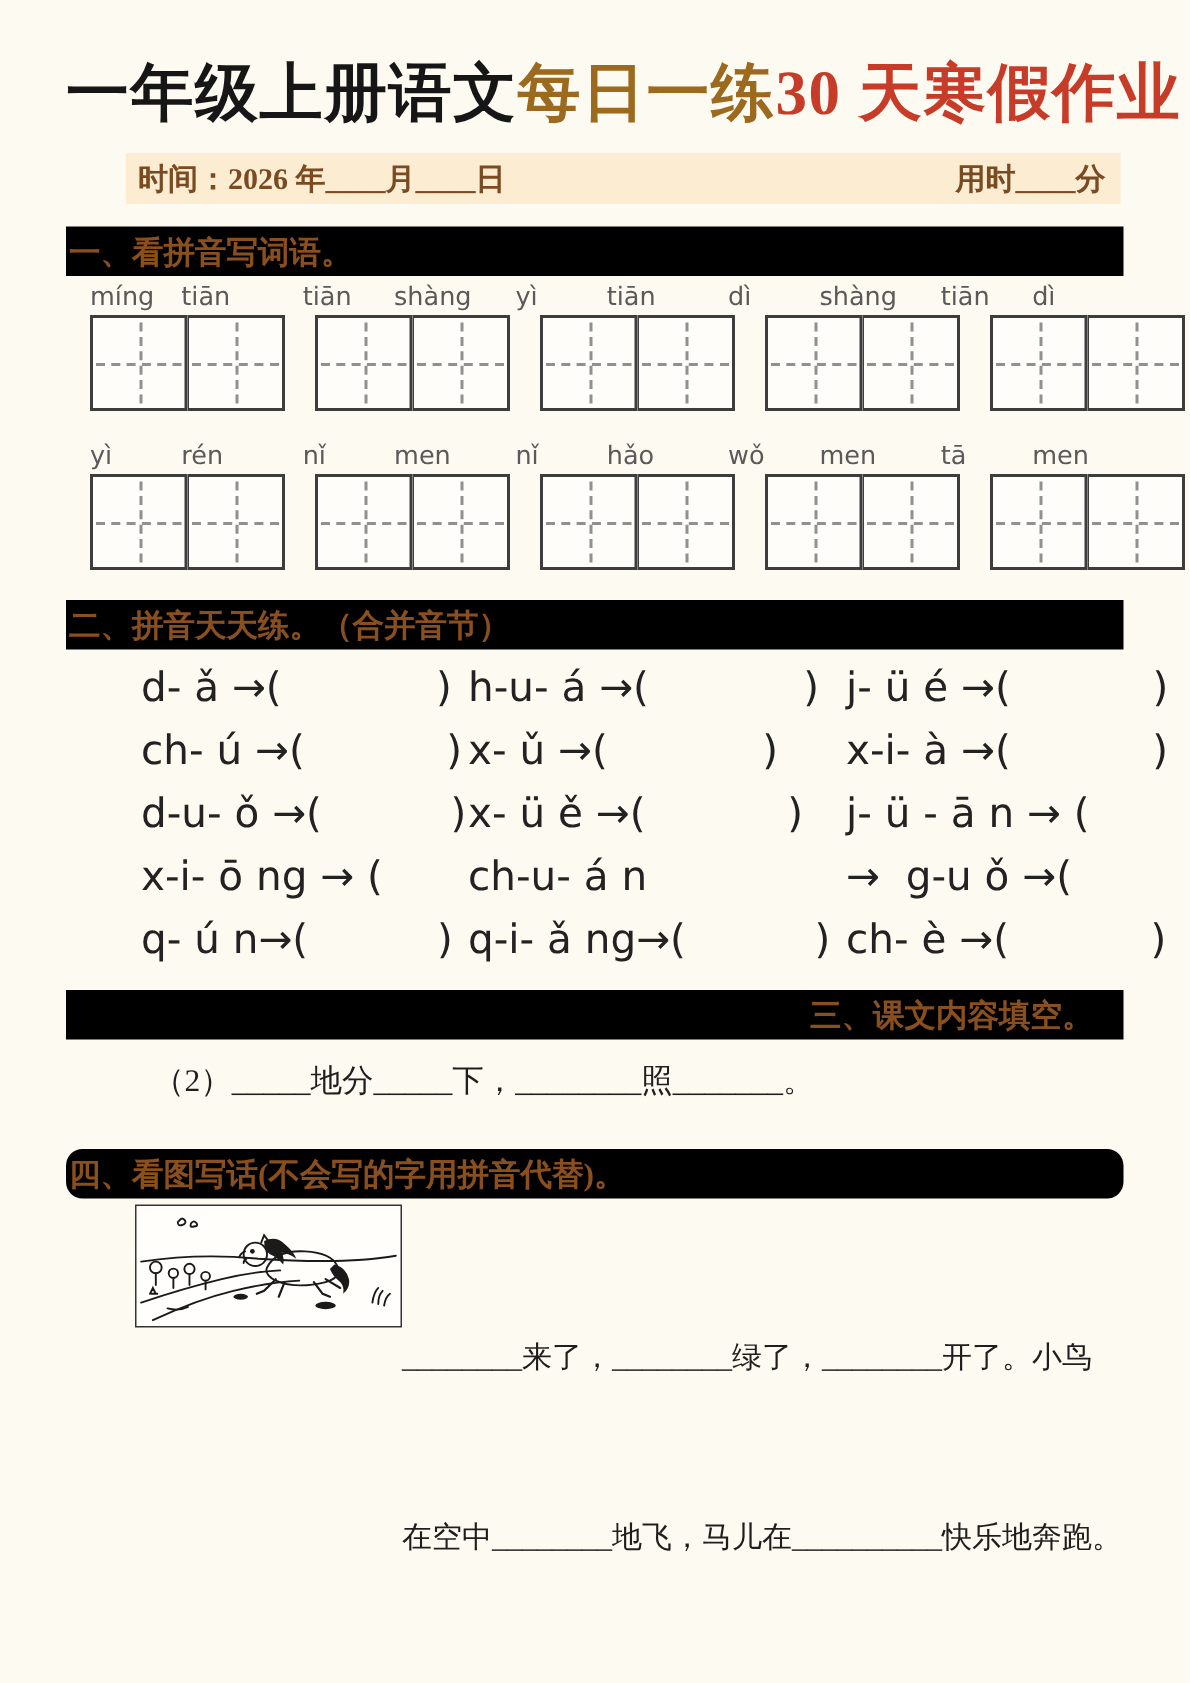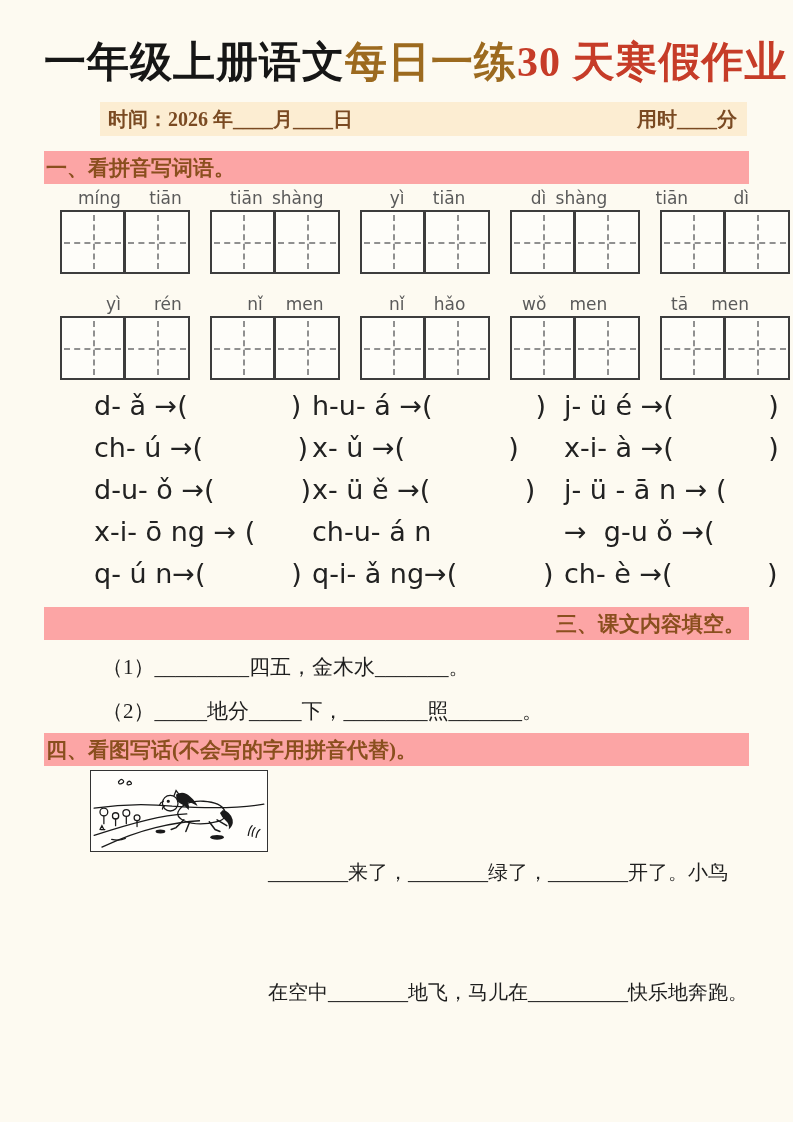--- a/index.html
+++ b/index.html
@@ -10,34 +10,34 @@
     font-family:"Liberation Serif", serif; color:#1e1e1e;
     padding:0 44px;
   }
   
   .title { margin-top:34px; font-size:42px; font-weight:bold; letter-spacing:1px; white-space:nowrap; }
   .title .t-black { color:#161616; }
   .title .t-gold  { color:#9c6a1f; }
   .title .t-red   { color:#c63c28; }
   
   .meta {
-    margin:12px 2px 0 56px; background:#fcedd2; color:#7a4a22;
+    margin:12px 2px 0 40px; background:#fcedd2; color:#7a4a22;
     font-size:20px; font-weight:bold; padding:4px 10px 3px 8px;
     display:flex; justify-content:space-between; white-space:pre;text-align:center;
   }
   
   .sec-h {
-    margin-top:15px; background:#fca5a5; color:#8a4f1e;
-    font-weight:bold; font-size:21px; padding:3px 4px 2px 2px; white-space:pre;
+    margin-top:15px; background:#000000; color:#8a4f1e;
+    font-weight:bold; font-size:21px; padding:3px 20px 2px 2px; white-space:pre;
   }
   
   .pinyin-row { display:flex; gap:20px; padding-left:16px; margin-top:4px; }
   .pair-label { width:130px; display:flex; }
   .pair-label span {
-    flex:1; text-align:right; font-family:"DejaVu Sans", sans-serif;
+    flex:1; text-align:left; font-family:"DejaVu Sans", sans-serif;
     font-size:17px; color:#5a5a5a;
   }
   .box-row { display:flex; gap:20px; padding-left:16px; margin-top:2px; }
   .box-pair { display:flex; }
   .cell { width:65px; height:64px; border:2px solid #3d3d3d; position:relative; background:#fefdf9; }
   .cell + .cell { border-left-width:1px; }
   .cell::before { content:""; position:absolute; left:50%; top:3px; bottom:3px; border-left:2px dashed #909090; }
   .cell::after  { content:""; position:absolute; top:50%; left:2px; right:2px; border-top:2px dashed #909090; }
   
   .pin-grid {
@@ -152,43 +152,43 @@
     <div class="box-pair">
         <div class="cell"></div>
         <div class="cell"></div>
       </div>
     <div class="box-pair">
         <div class="cell"></div>
         <div class="cell"></div>
       </div>
   </div>
 
+  <div class="sec-h" style="margin-top:20px;">二、拼音天天练。（合并音节）</div>
   <div class="pin-grid">
     <span>d- ǎ →(            )</span>
     <span>h-u- á →(            )</span>
     <span>j- ü é →(           )</span>
     <span>ch- ú →(           )</span>
     <span>x- ǔ →(            )</span>
     <span>x-i- à →(           )</span>
     <span>d-u- ǒ →(          )</span>
     <span>x- ü ě →(           )</span>
     <span>j- ü - ā n → (</span>
     <span>x-i- ō ng → (</span>
     <span>ch-u- á n</span>
     <span>→  g-u ǒ →(           )</span>
     <span>q- ú n→(          )</span>
     <span>q-i- ǎ ng→(          )</span>
     <span>ch- è →(           )</span>
   </div>
 
   <div class="sec-h" style="margin-top:18px;text-align:right;">三、课文内容填空。</div>
-  <div class="fill-line">（1）_________四五，金木水_______。</div>
   <div class="fill-line">（2）_____地分_____下，________照_______。</div>
 
-  <div class="sec-h" style="margin-top:5px;">四、看图写话(不会写的字用拼音代替)。</div>
+  <div class="sec-h" style="margin-top:29px;border-radius:11px;">四、看图写话(不会写的字用拼音代替)。</div>
   <div class="sec4-content">
     <svg class="pic" viewBox="0 0 178 82" xmlns="http://www.w3.org/2000/svg">
       <g fill="none" stroke="#1a1a1a" stroke-width="1.3" stroke-linecap="round">
 
         <path d="M28 10 q2 -3 4 0 q1 2 -2 3 q-3 1 -3 -2 z"></path>
         <path d="M36 12 q2 -3 4 0 q1 2 -2 2 q-3 1 -2 -2 z"></path>
 
         <path d="M2 38 q40 -6 80 -2 q60 4 94 -2"></path>
 
         <path d="M2 66 q30 -10 55 -16 q20 -5 40 -6"></path>

